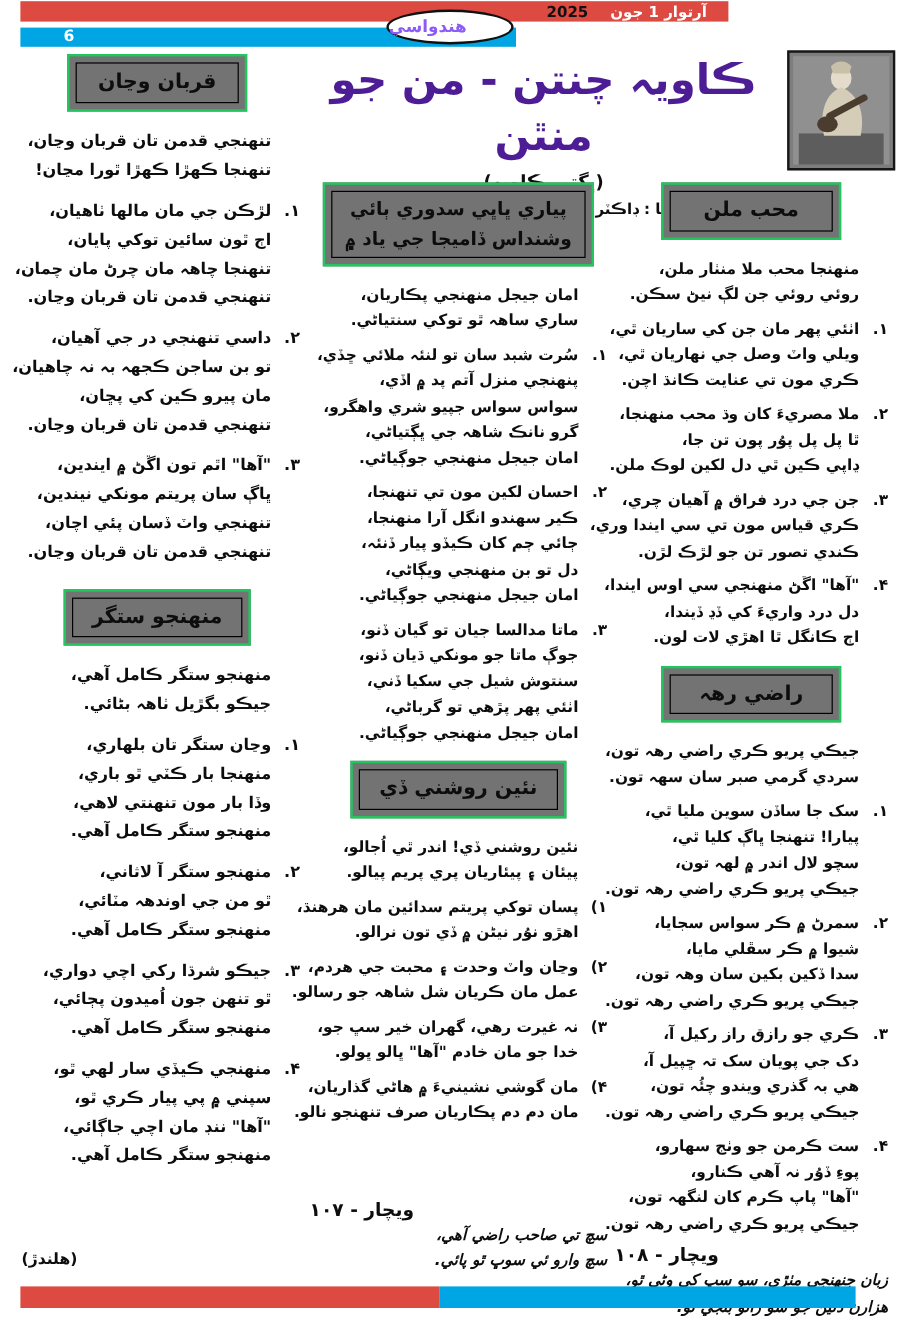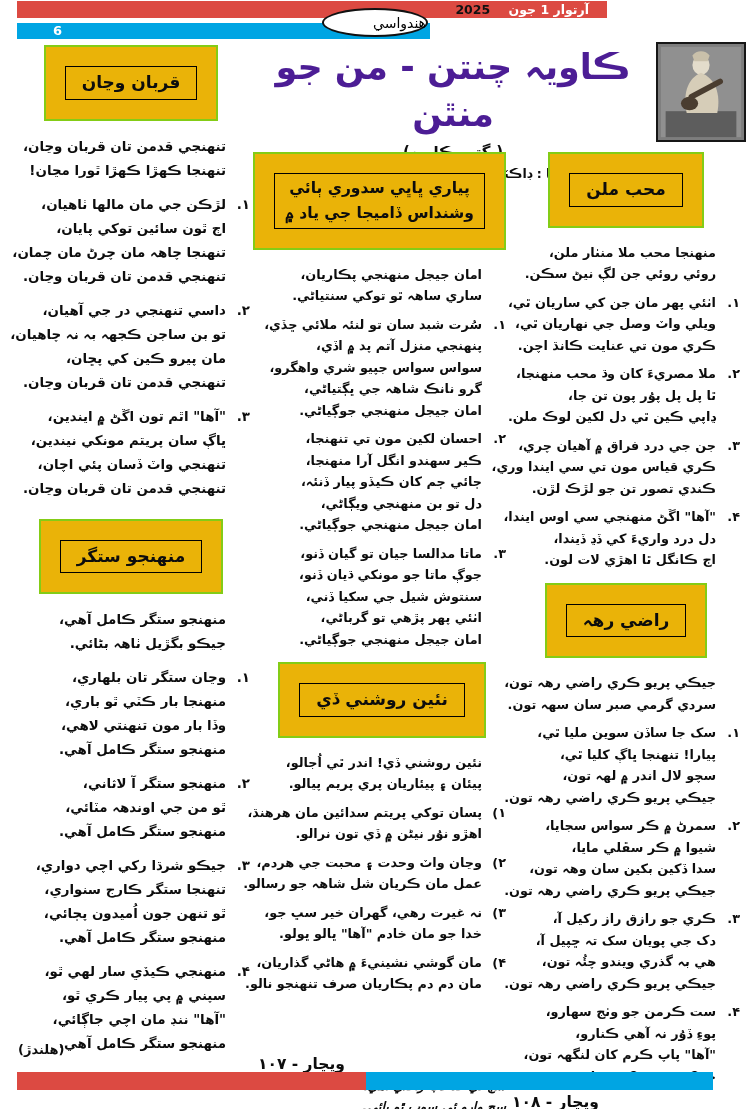--- a/index.html
+++ b/index.html
@@ -9,40 +9,40 @@
 
   
   .topbar-red  { position:absolute; left:17px; top:1px; width:590px; height:17px; z-index:1; }
   .topbar-blue { position:absolute; left:17px; top:23px; width:413px; height:16px; z-index:2; }
   .pagenum { position:absolute; left:36px; top:0px; color:#fff; font-weight:bold; font-size:13px; line-height:16px; }
   .dateline { position:absolute; right:18px; top:0; height:17px; line-height:17px;
               direction:rtl; font-weight:bold; font-size:12.5px; color:#fff; white-space:nowrap; }
   .dateline .year { color:#111; margin-right:14px; }
   .oval { position:absolute; left:322px; top:8px; width:106px; height:29px; background:#fff;
           border:2px solid #111; border-radius:50%; z-index:3;
-          display:flex; align-items:center; justify-content:flex-start;
-          font-weight:normal; font-size:14px; color:#000000; }
+          display:flex; align-items:center; justify-content:flex-end;
+          font-weight:bold; font-size:14px; color:#8b5cf6; }
 
   
   .titleblock { position:absolute; left:255px; top:44px; width:396px; text-align:center; direction:rtl; }
   .main-title { font-size:35px; font-weight:bold; line-height:1.35; color:#4c1d95; }
   .subtitle   { font-size:15px; font-weight:bold; margin-top:4px; }
   .byline     { font-size:12.5px; font-weight:bold; margin-top:5px; }
   .photo { position:absolute; left:656px; top:42px; width:90px; height:100px;
            border:2px solid #161616; background:#777; }
   .photo svg { display:block; width:100%; height:100%; }
 
   
   .col { position:absolute; direction:rtl; text-align:right; }
   .colR { left:512px; top:152px; width:228px; }
   .colM { left:258px; top:152px; width:248px; }
   .colL { left:12px;  top:45px;  width:238px; }
 
-  .hbox { border:2px solid #84cc16; padding:19px; width:max-content; min-width:150px;
-          margin:0 auto 14px auto; background:#eab308; }
+  .hbox { border:2px solid #22c55e; padding:5px; width:max-content; min-width:150px;
+          margin:0 auto 14px auto; background:#737373; }
   .hbox-in { border:1.3px solid #000; padding:3px 16px; text-align:center;
              font-weight:bold; font-size:17px; line-height:1.5; }
   .hbox.two .hbox-in { font-size:15.5px; line-height:1.6; padding:2px 10px; }
   .mt1 { margin-top:12px; }
   .mt2 { margin-top:18px; }
 
   .plines { direction:rtl; }
   .pline { position:relative; padding-right:24px; font-weight:bold;
            font-size:12.8px; line-height:21.5px; white-space:nowrap; }
   .colL .pline { font-size:13.4px; line-height:24px; }
@@ -227,21 +227,20 @@
         <div class="pline"><span>منهنجو ستگر ڪامل آهي،</span></div>
         <div class="pline"><span>جيڪو بگڙيل ٺاهہ بڻائي.</span></div>
         <div class="pline gap"><span class="vnum">١.</span><span>وڃان ستگر تان بلهاري،</span></div>
         <div class="pline"><span>منهنجا بار ڪٽي ٿو باري،</span></div>
         <div class="pline"><span>وڏا بار مون تنهنتي لاهي،</span></div>
         <div class="pline"><span>منهنجو ستگر ڪامل آهي.</span></div>
         <div class="pline gap"><span class="vnum">٢.</span><span>منهنجو ستگر آ لاثاني،</span></div>
         <div class="pline"><span>ٿو من جي اوندهہ مٽائي،</span></div>
         <div class="pline"><span>منهنجو ستگر ڪامل آهي.</span></div>
         <div class="pline gap"><span class="vnum">٣.</span><span>جيڪو شرڌا رکي اچي دواري،</span></div>
-        <div class="pline"><span>تنهنجا ستگر ڪارج سنواري،</span></div>
         <div class="pline"><span>ٿو تنهن جون اُميدون پڄائي،</span></div>
         <div class="pline"><span>منهنجو ستگر ڪامل آهي.</span></div>
         <div class="pline gap"><span class="vnum">۴.</span><span>منهنجي ڪيڏي سار لهي ٿو،</span></div>
         <div class="pline"><span>سپني ۾ پي پيار ڪري ٿو،</span></div>
         <div class="pline"><span>"آها" ننڊ مان اچي جاڳائي،</span></div>
         <div class="pline"><span>منهنجو ستگر ڪامل آهي.</span></div>
       </div>
   </section>
 
   <div class="continued">(هلندڙ)</div>

